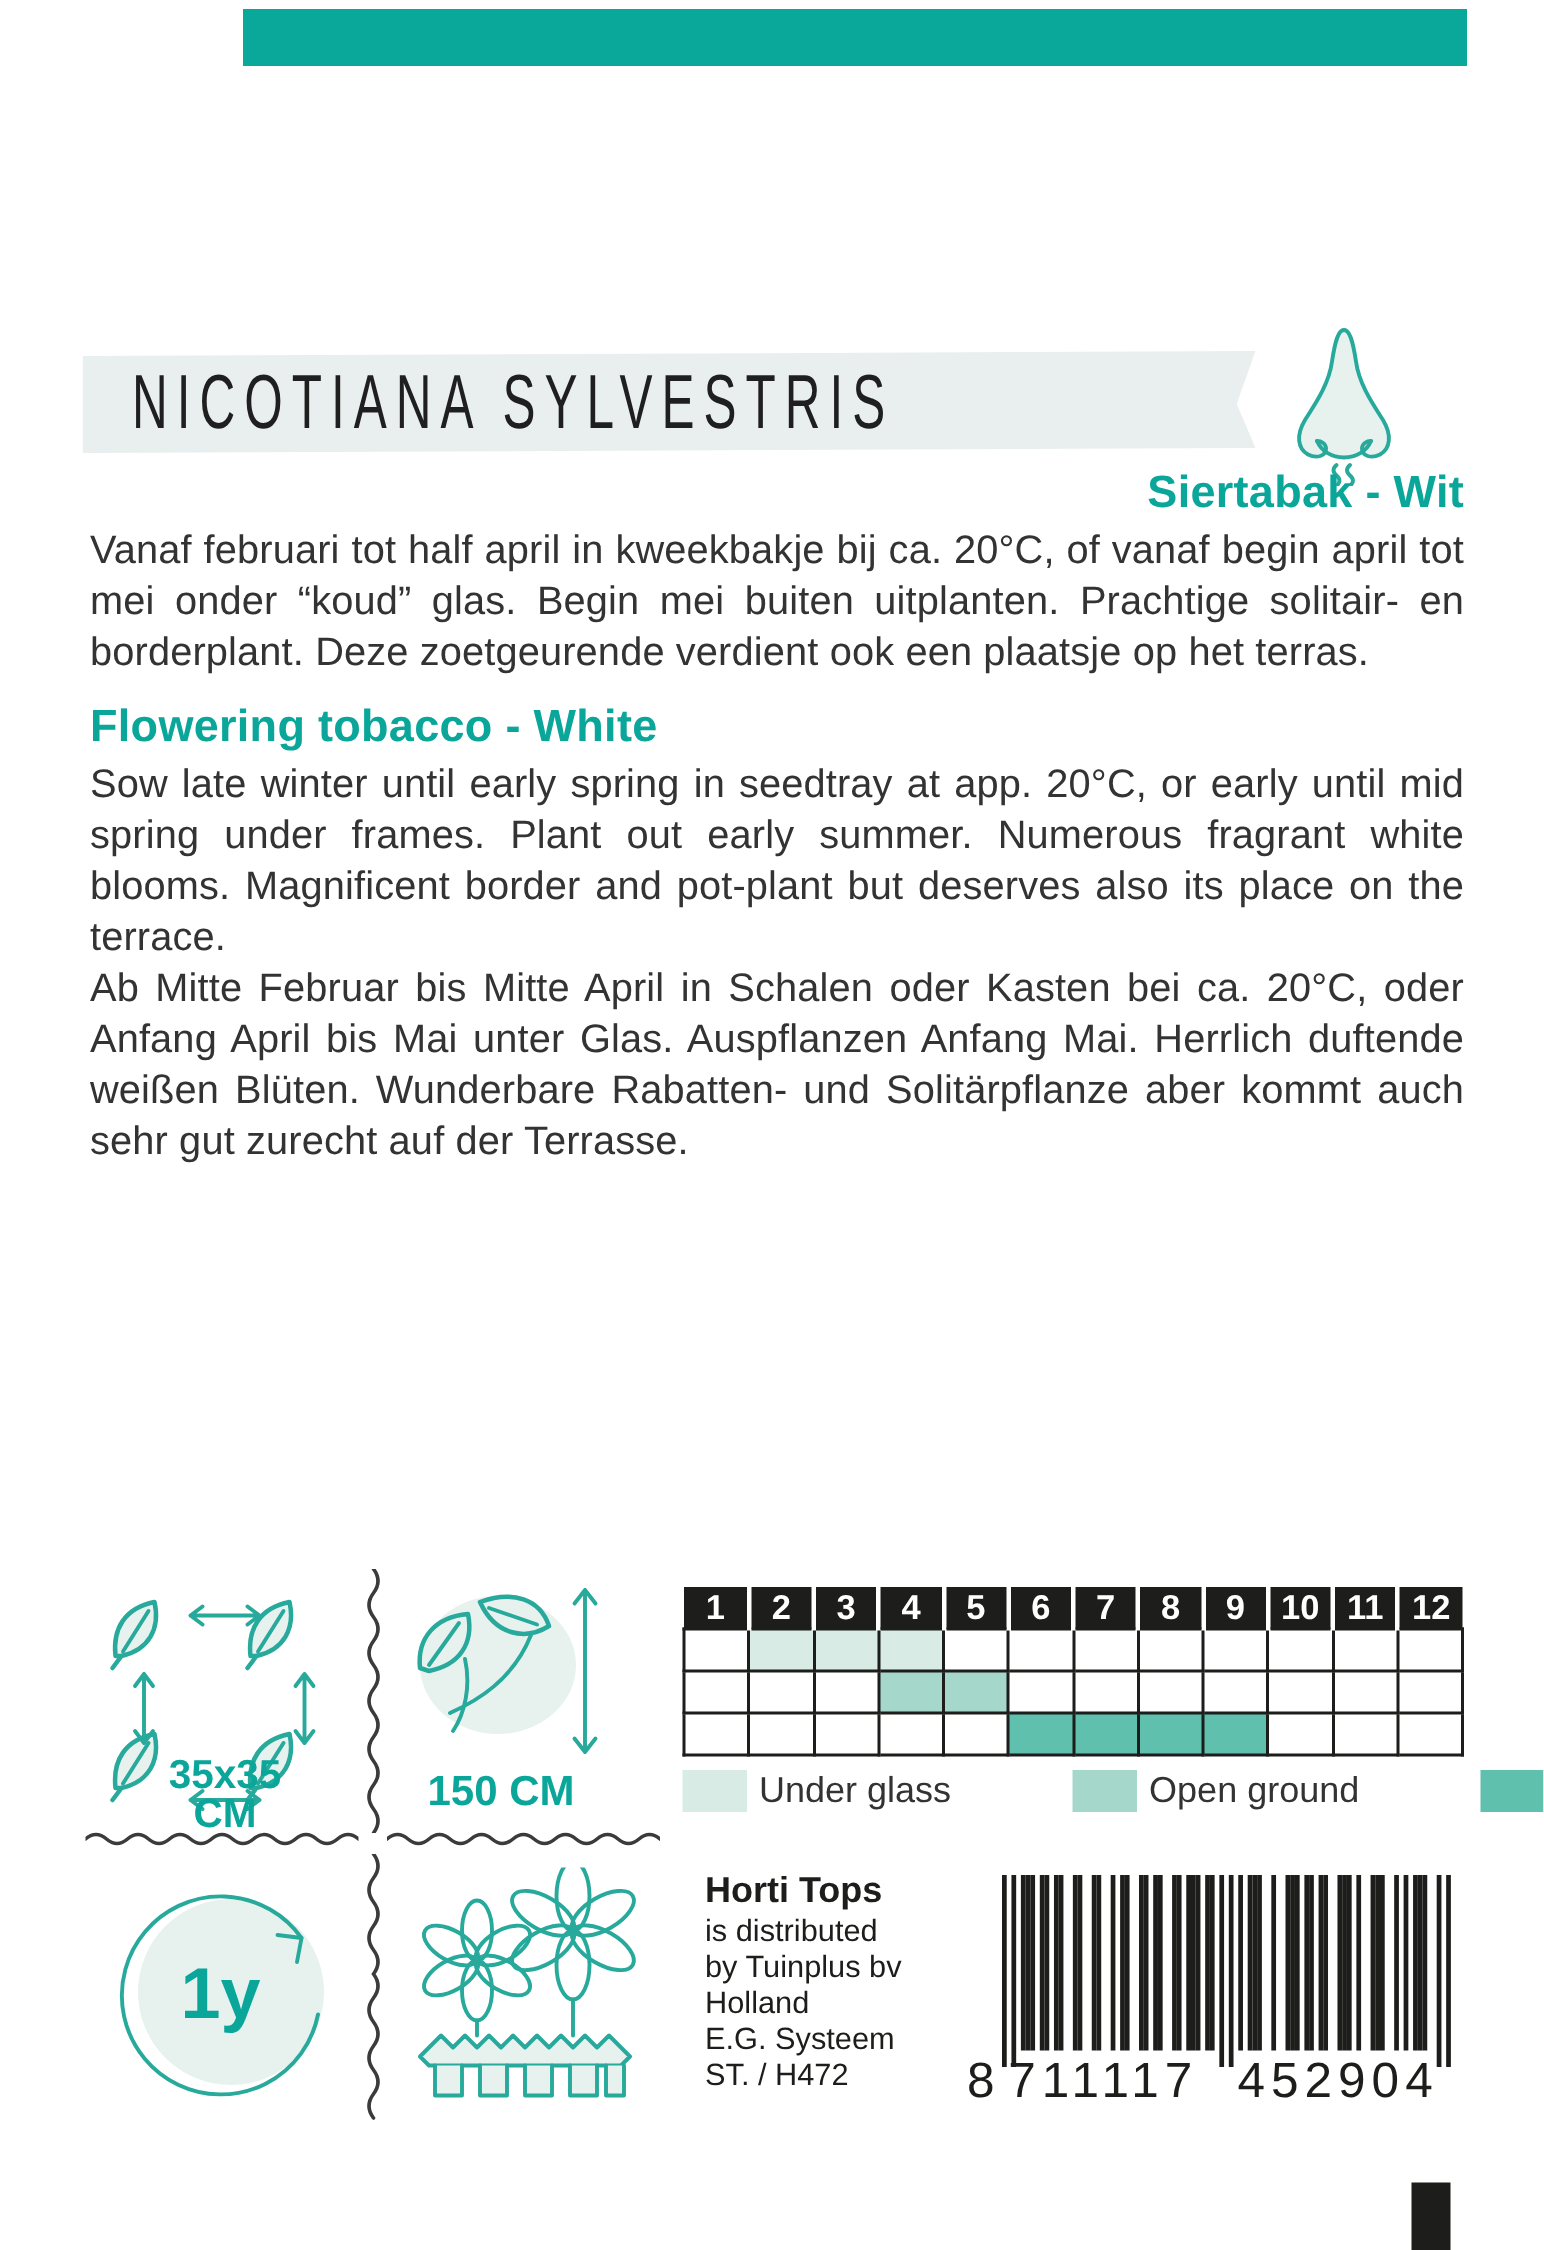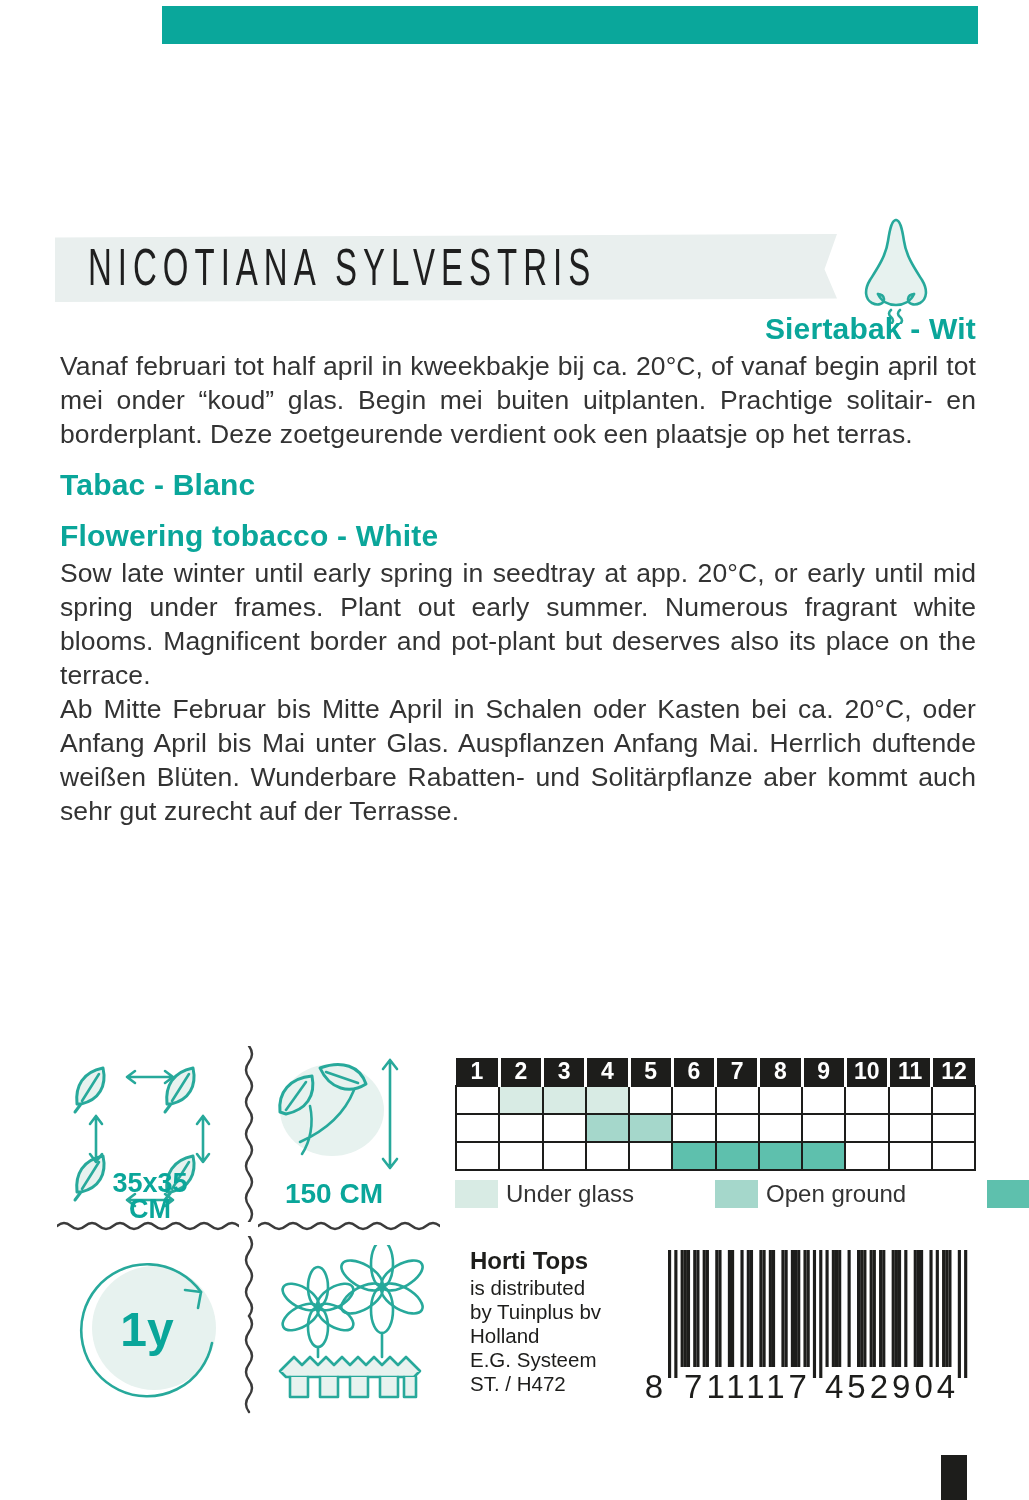--- a/index.html
+++ b/index.html
@@ -41,21 +41,21 @@
   .legend .legend-item + .legend-item{margin-left:36px;padding-left:45px;}
 
   .distribution{position:absolute;left:470px;top:1248px;width:170px;color:#1d1d1b;}
   .distribution .dist-brand{font-size:24px;font-weight:bold;line-height:26px;margin-bottom:2px;}
   #dist-lines div{font-size:20.5px;line-height:24px;}
 
   .barcode{position:absolute;left:635px;top:1246px;width:345px;height:170px;}
   .barcode svg{position:absolute;left:0;top:0;}
   .bc-digit{position:absolute;top:122px;font-size:33px;color:#1d1d1b;}
   #bc-d0{left:0;width:28px;text-align:right;}
-  #bc-g1{left:46px;width:133px;text-align:center;letter-spacing:4px;}
+  #bc-g1{left:34px;width:133px;text-align:center;letter-spacing:4px;}
   #bc-g2{left:190px;width:133px;text-align:center;letter-spacing:4px;}
 
   .corner-mark{position:absolute;left:941px;top:1455px;width:26px;height:45px;background:#1d1d1b;}
 
   .abs{position:absolute;}
   svg .stroke{fill:none;stroke:#27a99b;stroke-width:3;stroke-linecap:round;stroke-linejoin:round;}
   svg .thin{stroke-width:2.6;}
   svg .mint{fill:#e7f2ef;}
   svg .wave{fill:none;stroke:#3b3b3b;stroke-width:2.4;stroke-linecap:round;}
 </style>
@@ -77,21 +77,20 @@
     <path class="stroke thin" d="M43,96 q-4,3.5 0,7 q4,3.5 0,7"></path>
     <path class="stroke thin" d="M52,96 q-4,3.5 0,7 q4,3.5 0,7"></path>
   </svg>
 
   <div class="sections">
     <div class="section">
       <h2>Siertabak - Wit</h2>
       <p>Vanaf februari tot half april in kweekbakje bij ca. 20°C, of vanaf begin april tot mei onder “koud” glas. Begin mei buiten uitplanten. Prachtige solitair- en borderplant. Deze zoetgeurende verdient ook een plaatsje op het terras.</p>
     </div>
     <div class="section">
-      <h2>Tabac - Blanc</h2>
     </div>
     <div class="section">
       <h2>Flowering tobacco - White</h2>
       <p>Sow late winter until early spring in seedtray at app. 20°C, or early until mid spring under frames. Plant out early summer. Numerous fragrant white blooms. Magnificent border and pot-plant but deserves also its place on the terrace.</p>
     </div>
     <div class="section">
       <p>Ab Mitte Februar bis Mitte April in Schalen oder Kasten bei ca. 20°C, oder Anfang April bis Mai unter Glas. Auspflanzen Anfang Mai. Herrlich duftende weißen Blüten. Wunderbare Rabatten- und Solitärpflanze aber kommt auch sehr gut zurecht auf der Terrasse.</p>
     </div>
   </div>
 

